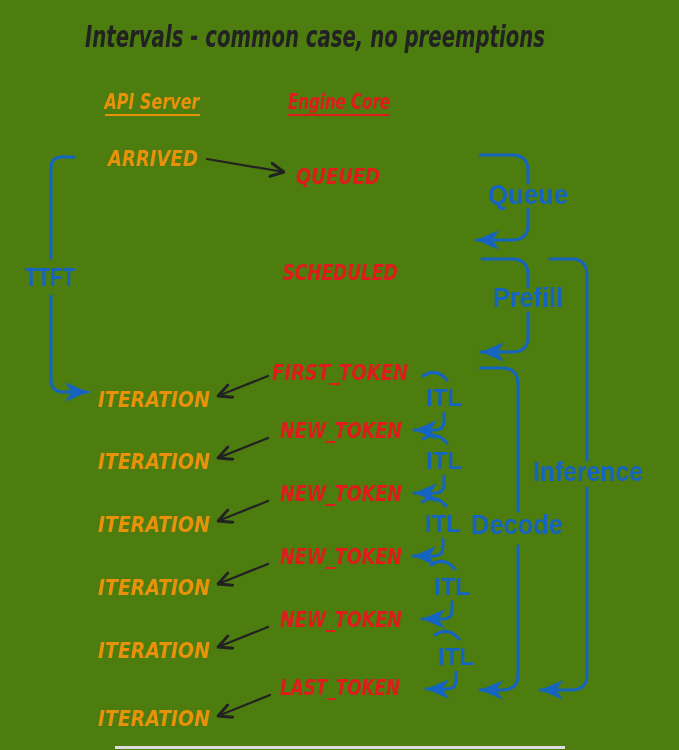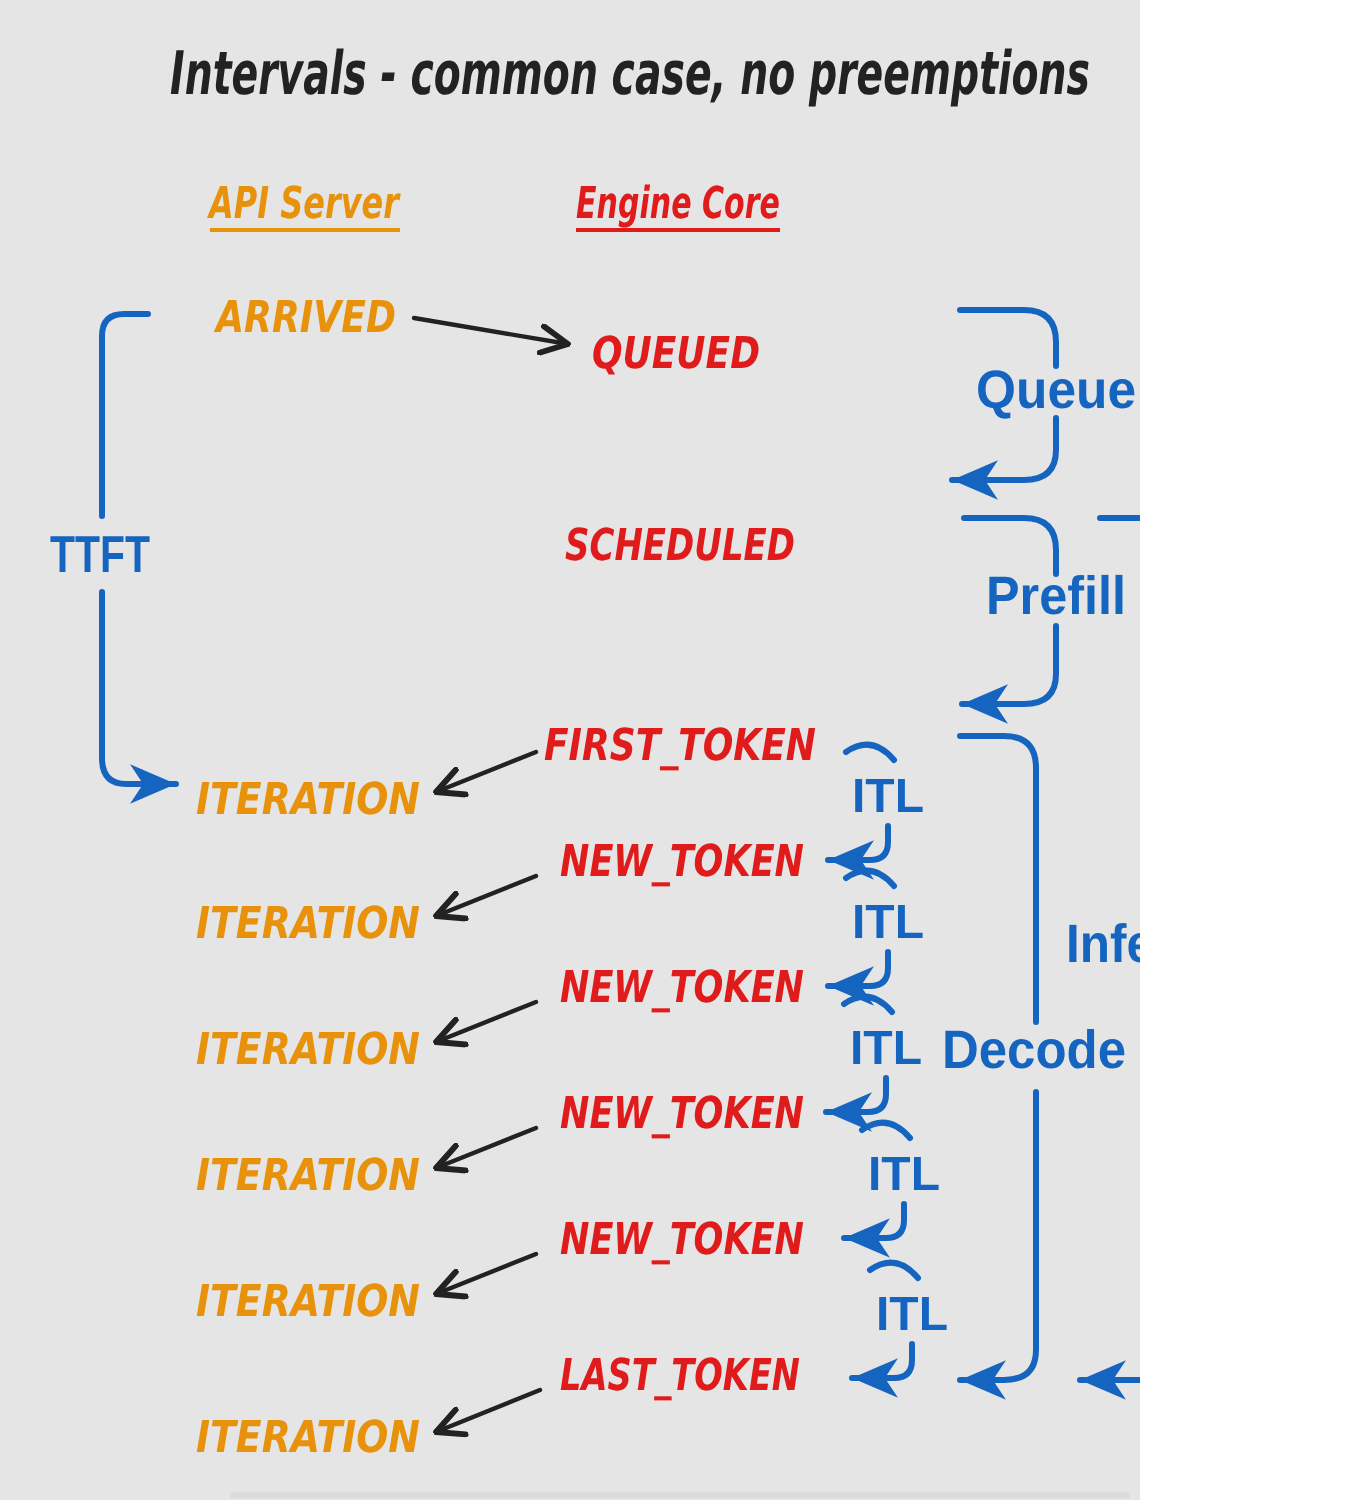--- a/index.html
+++ b/index.html
@@ -1,19 +1,19 @@
 <!DOCTYPE html>
 <html style="--c-api: #E8920B; --c-engine: #E01B1B; --c-interval: #1565C0; --c-ink: #222222;"><head>
 <meta charset="utf-8">
 <style>
   :root{
     --c-api:#E8920B; --c-engine:#E01B1B; --c-interval:#1565C0; --c-ink:#222222;
   }
   html,body{margin:0;padding:0;background:#ffffff;}
-  .stage{width:570px;height:750px;position:relative;background:#e5e5e5;overflow:hidden;}
+  .stage{width:679px;height:750px;position:relative;background:#4d7c0f;overflow:hidden;}
   svg{display:block;}
   .t-title{font:italic 700 30px "DejaVu Sans",sans-serif;fill:var(--c-ink);}
   .t-event{font:italic 700 22px "DejaVu Sans",sans-serif;}
   .t-head{font:italic 700 22px "DejaVu Sans",sans-serif;}
   .t-api{fill:var(--c-api);}
   .t-engine{fill:var(--c-engine);}
   .t-blue{font:600 27px "Liberation Sans",sans-serif;fill:var(--c-interval);}
   .t-blue-sm{font:600 24px "Liberation Sans",sans-serif;fill:var(--c-interval);}
   .t-blue-ttft{font:600 26px "Liberation Sans",sans-serif;fill:var(--c-interval);}
   .stroke-blue{stroke:var(--c-interval);stroke-width:3;fill:none;stroke-linecap:round;stroke-linejoin:round;}

